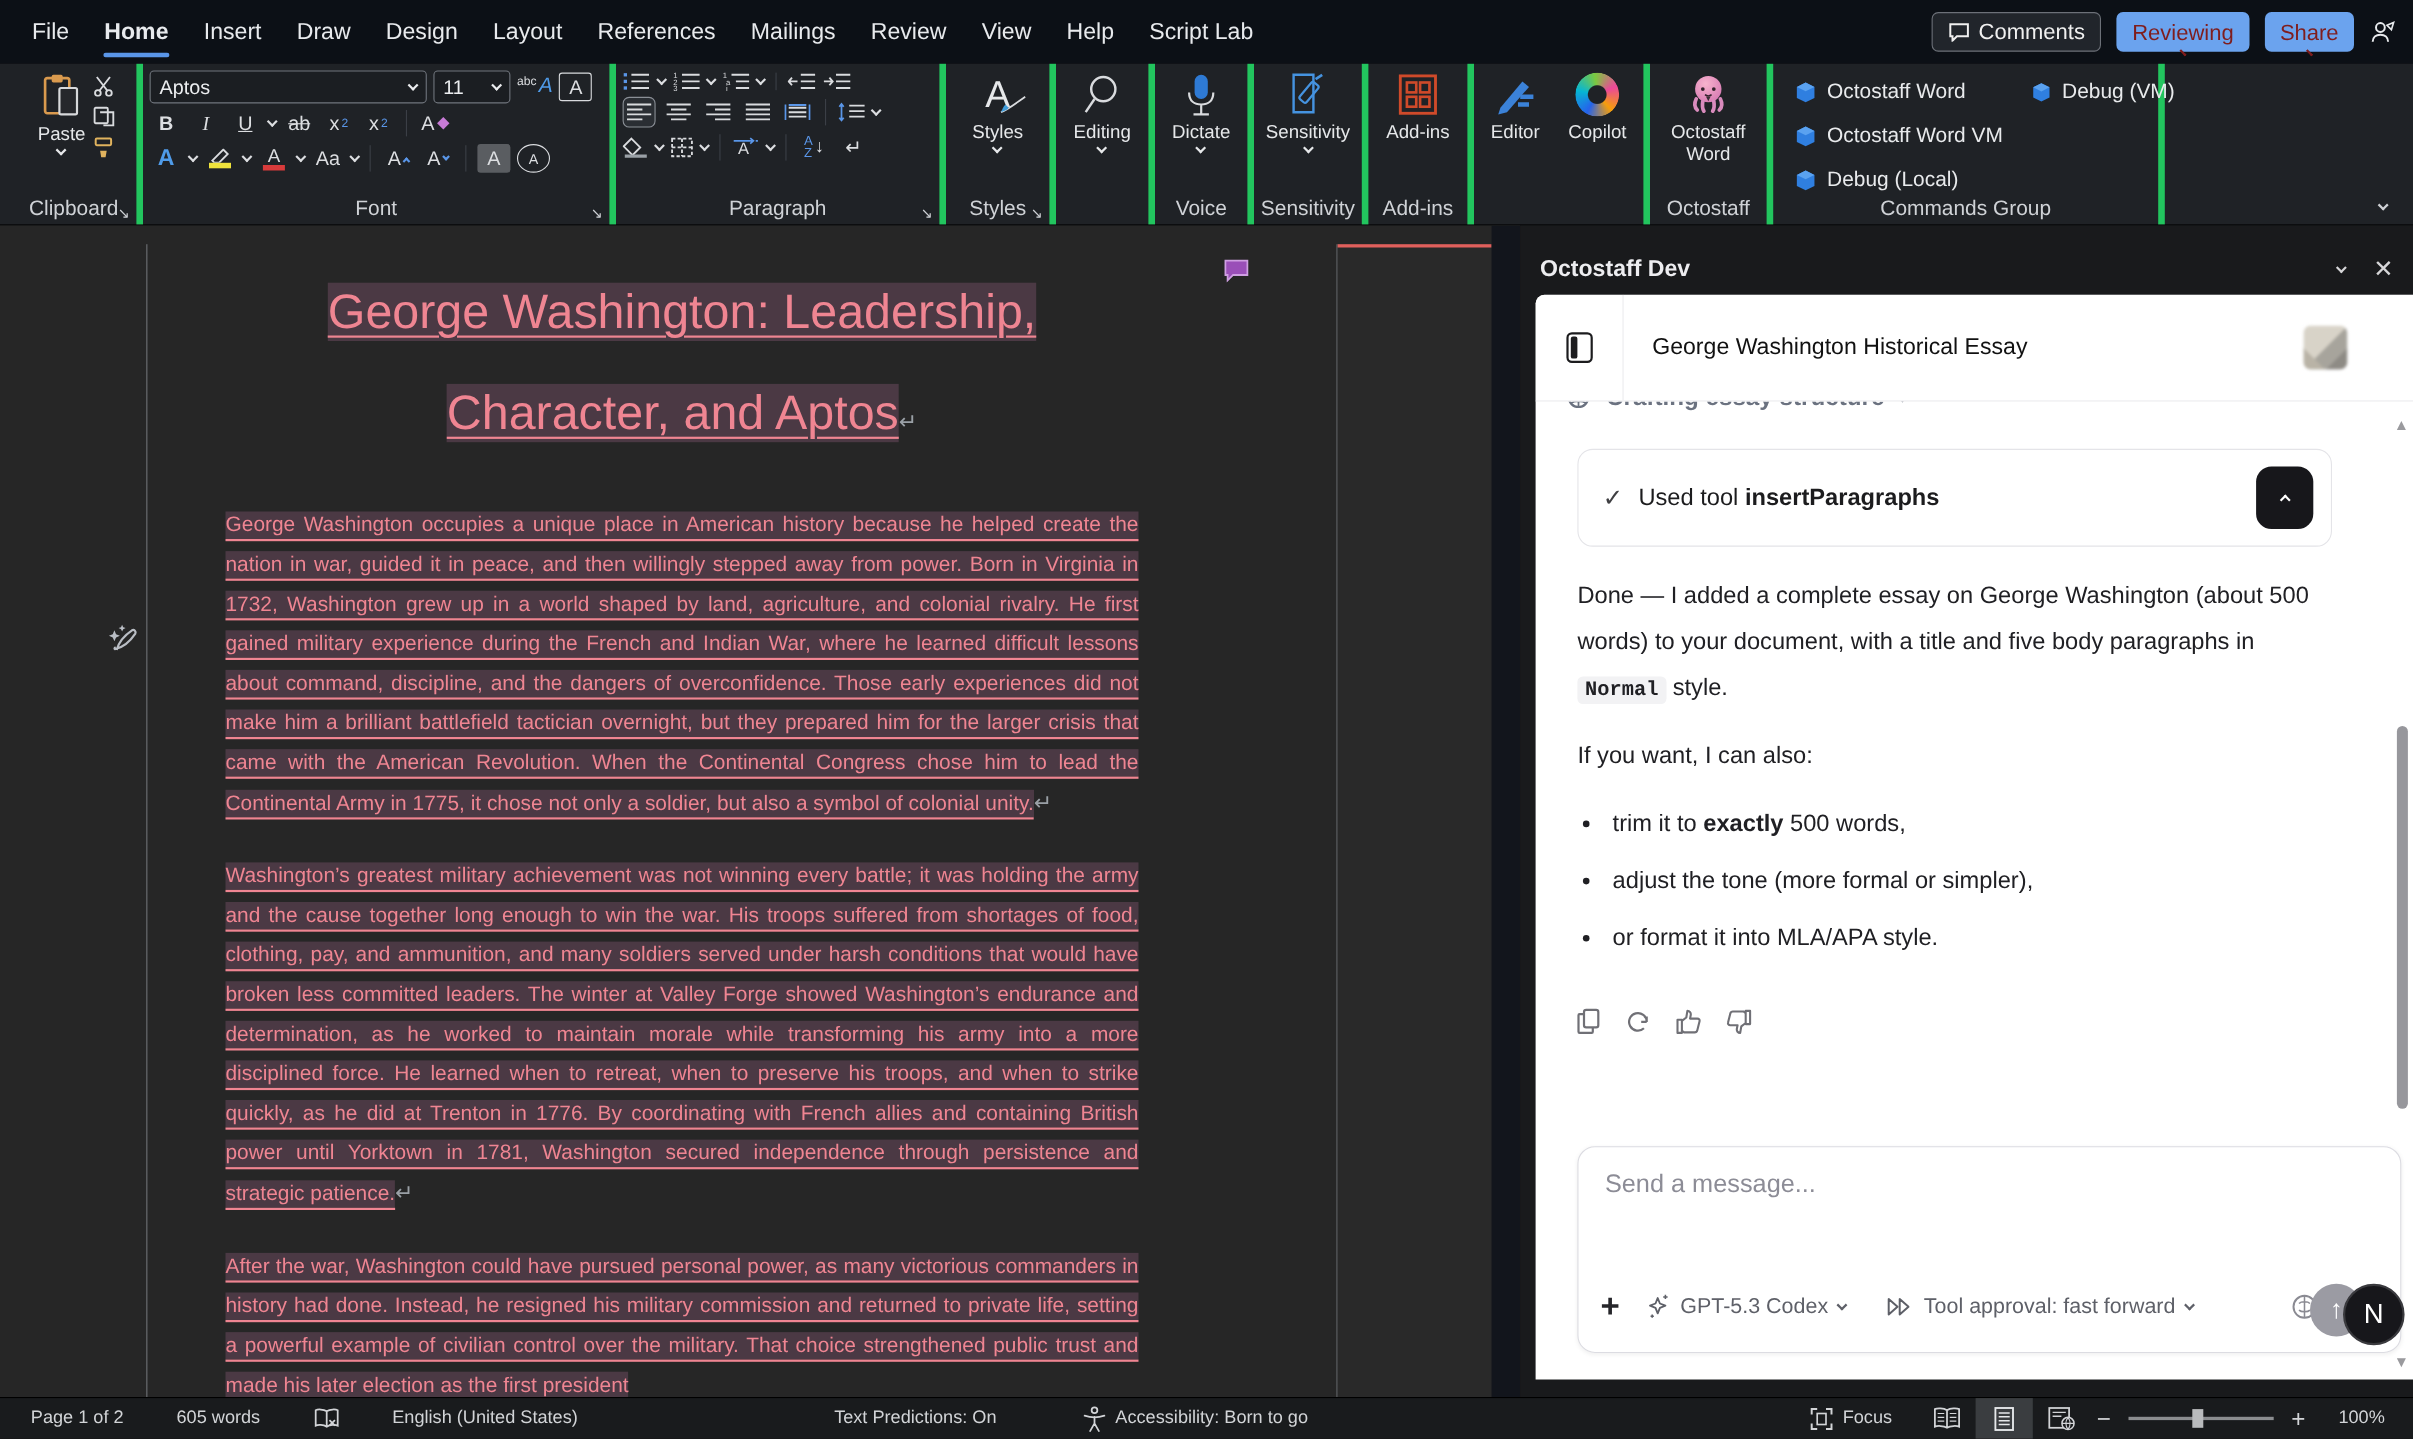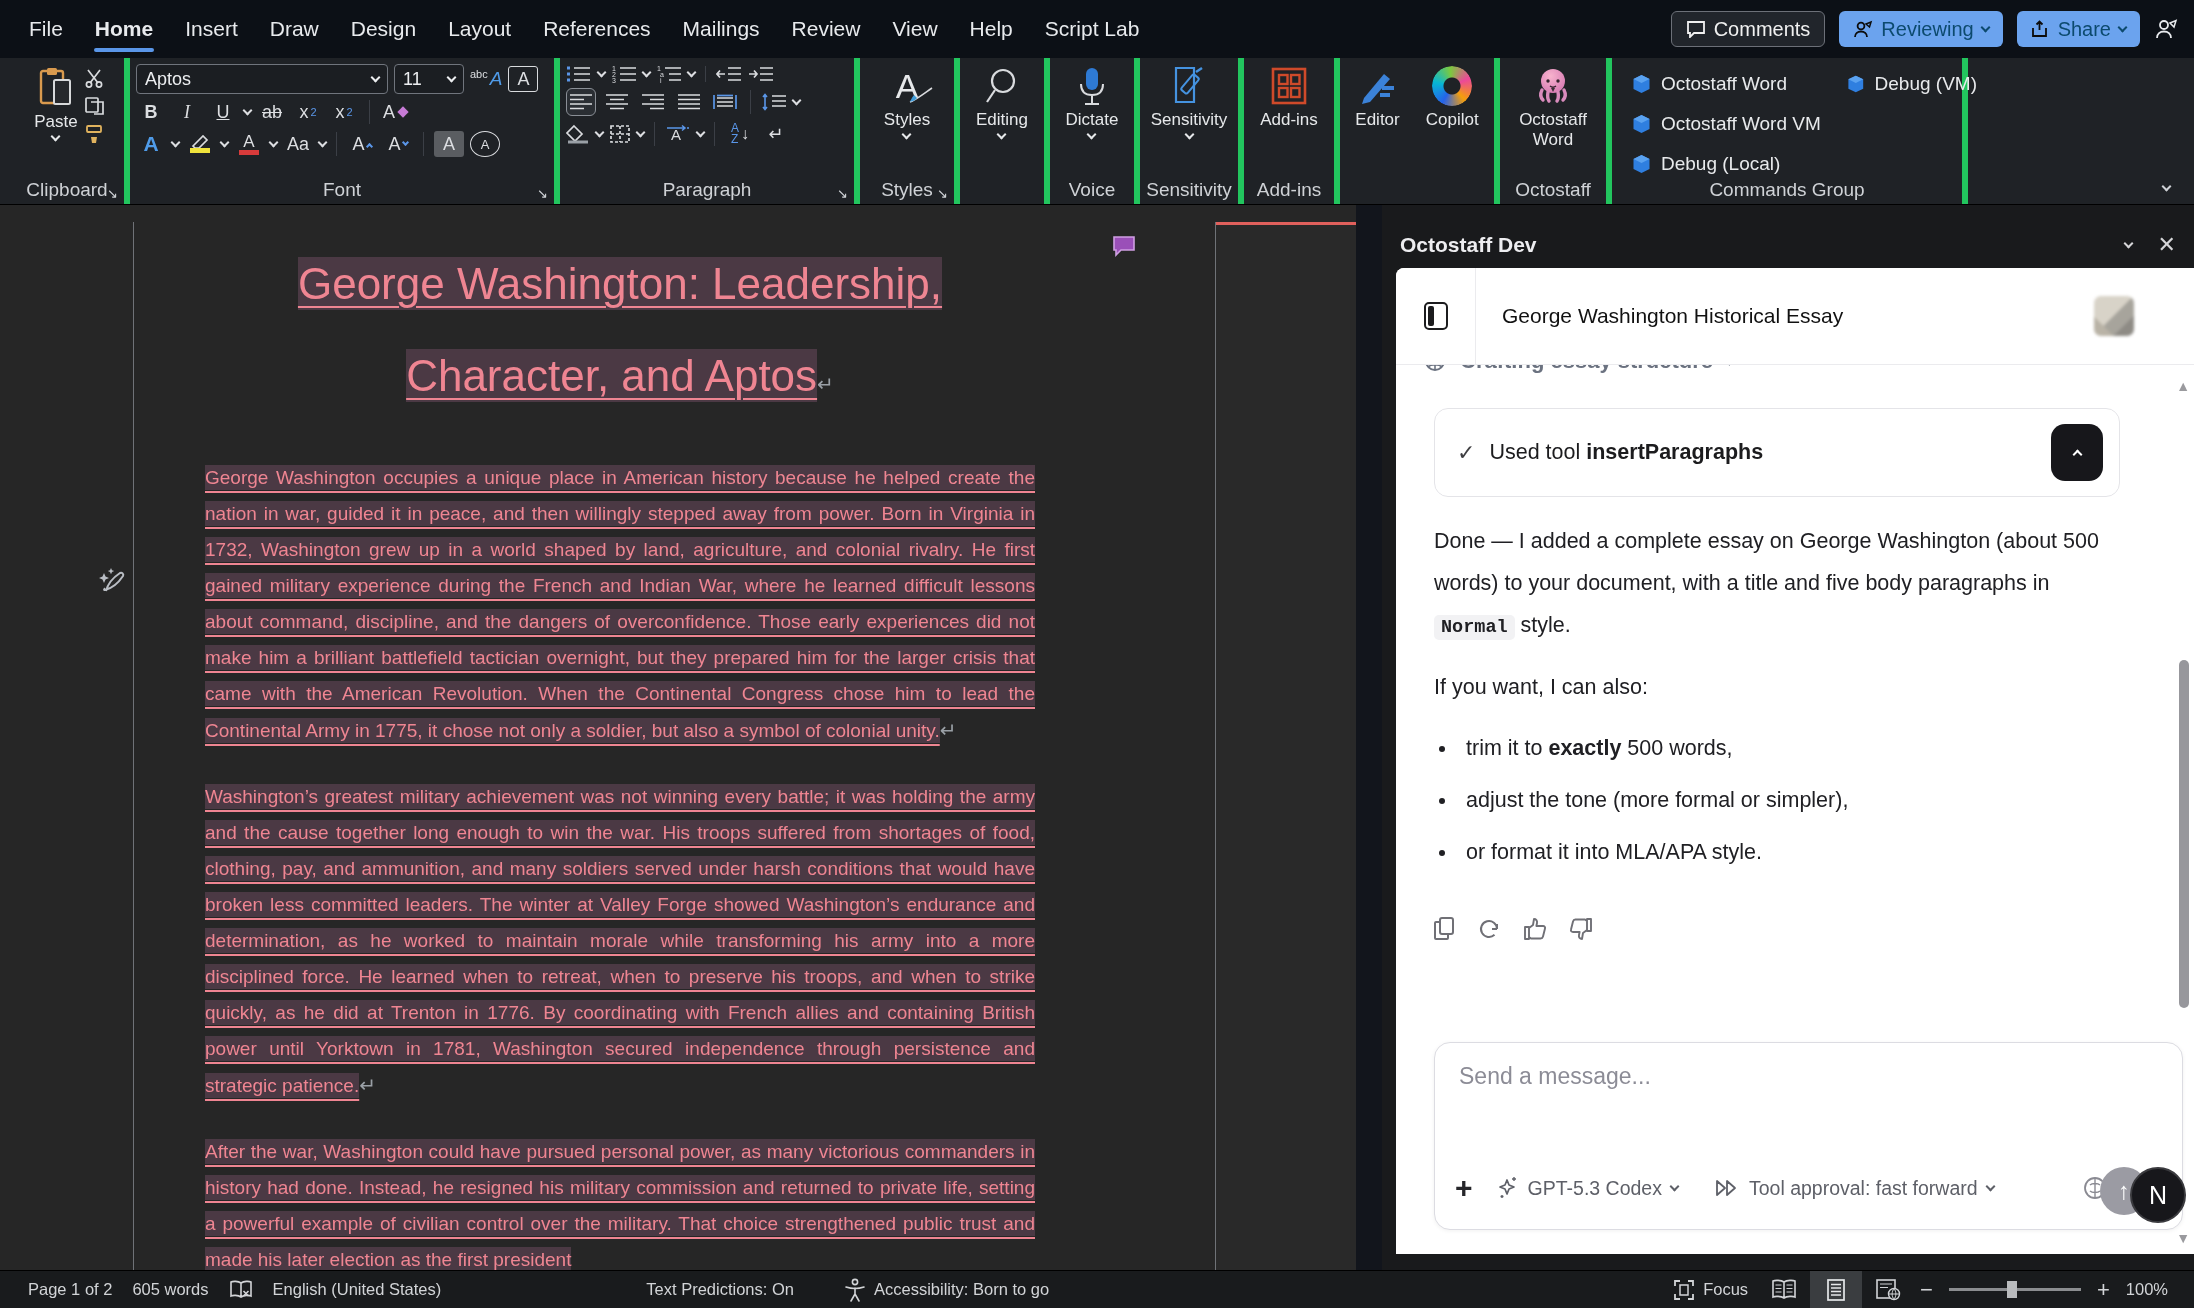--- a/index.html
+++ b/index.html
@@ -13,21 +13,21 @@
   .tabs { display:flex; align-items:center; padding-left:14px; gap:2px; height:100%; }
   .tab { color:#e8eaed; font-size:21px; padding:0 15px; height:100%; display:flex; align-items:center;
     position:relative; cursor:default; white-space:nowrap; }
   .tab.active { font-weight:bold; }
   .tab.active::after { content:""; position:absolute; left:14px; right:14px; bottom:6px; height:4px;
     background:#5a96e8; border-radius:2px; }
   .topbtns { margin-left:auto; display:flex; align-items:center; gap:14px; padding-right:16px; }
   .pillbtn { height:36px; border-radius:6px; display:flex; align-items:center; gap:8px; padding:0 14px;
     font-size:20px; }
   .btn-dark { background:#21252b; border:1px solid #6c7078; color:#f0f0f0; }
-  .btn-blue { background:#6ba3ee; color:#0c4a6e; }
+  .btn-blue { background:#6ba3ee; color:#7f1d1d;flex-direction:column; }
   .chev { display:inline-block; width:7px; height:7px; border-right:2px solid currentColor;
     border-bottom:2px solid currentColor; transform:rotate(45deg); margin-top:-3px; }
   .chev.up { transform:rotate(-135deg); margin-top:4px; }
   .chev.right { transform:rotate(-45deg); }
 
   
   .ribbon { position:absolute; left:0; top:58px; width:100%; height:147px; background:#1f2226;
     display:flex; align-items:stretch; padding-left:10px; border-bottom:1px solid #000; }
   .rgroup { position:relative; border-right:6px solid #22c55e; padding:6px 6px 22px 6px;
     display:flex; flex-direction:column; align-items:center; }
@@ -116,21 +116,21 @@
   .navatar { position:absolute; right:-4px; bottom:6px; width:56px; height:56px; border-radius:50%;
     background:#17171b; border:2px solid #3a3a3e; color:#fff; display:flex; align-items:center;
     justify-content:center; font-size:25px; z-index:3; }
   .vthumb { position:absolute; right:5px; top:392px; width:10px; height:348px; border-radius:5px;
     background:#97979c; }
   .sarrow { position:absolute; right:4px; color:#9a9a9e; font-size:14px; }
 
   
   .statusbar { position:absolute; left:0; top:1270px; width:100%; height:38px; background:#191b1d;
     border-top:1px solid #000; display:flex; align-items:center; color:#d2d4d7; font-size:16.5px; }
-  .sitem { display:flex; align-items:center; gap:8px; padding:0 10px; height:100%; white-space:nowrap; }
+  .sitem { display:flex; align-items:center; gap:8px; padding:0 24px; height:100%; white-space:nowrap; }
   .sright { margin-left:auto; display:flex; align-items:center; height:100%; }
   .viewbtn { width:52px; height:100%; display:flex; align-items:center; justify-content:center; }
   .viewbtn.active { background:#3a3d40; }
   .zoomtrack { width:132px; height:3px; background:#8b8d90; margin:0 10px; position:relative; }
   .zoomthumb { position:absolute; left:58px; top:-7px; width:10px; height:17px; background:#b9bbbd; }
 </style>
 </head>
 <body>
 
 <div class="app">

